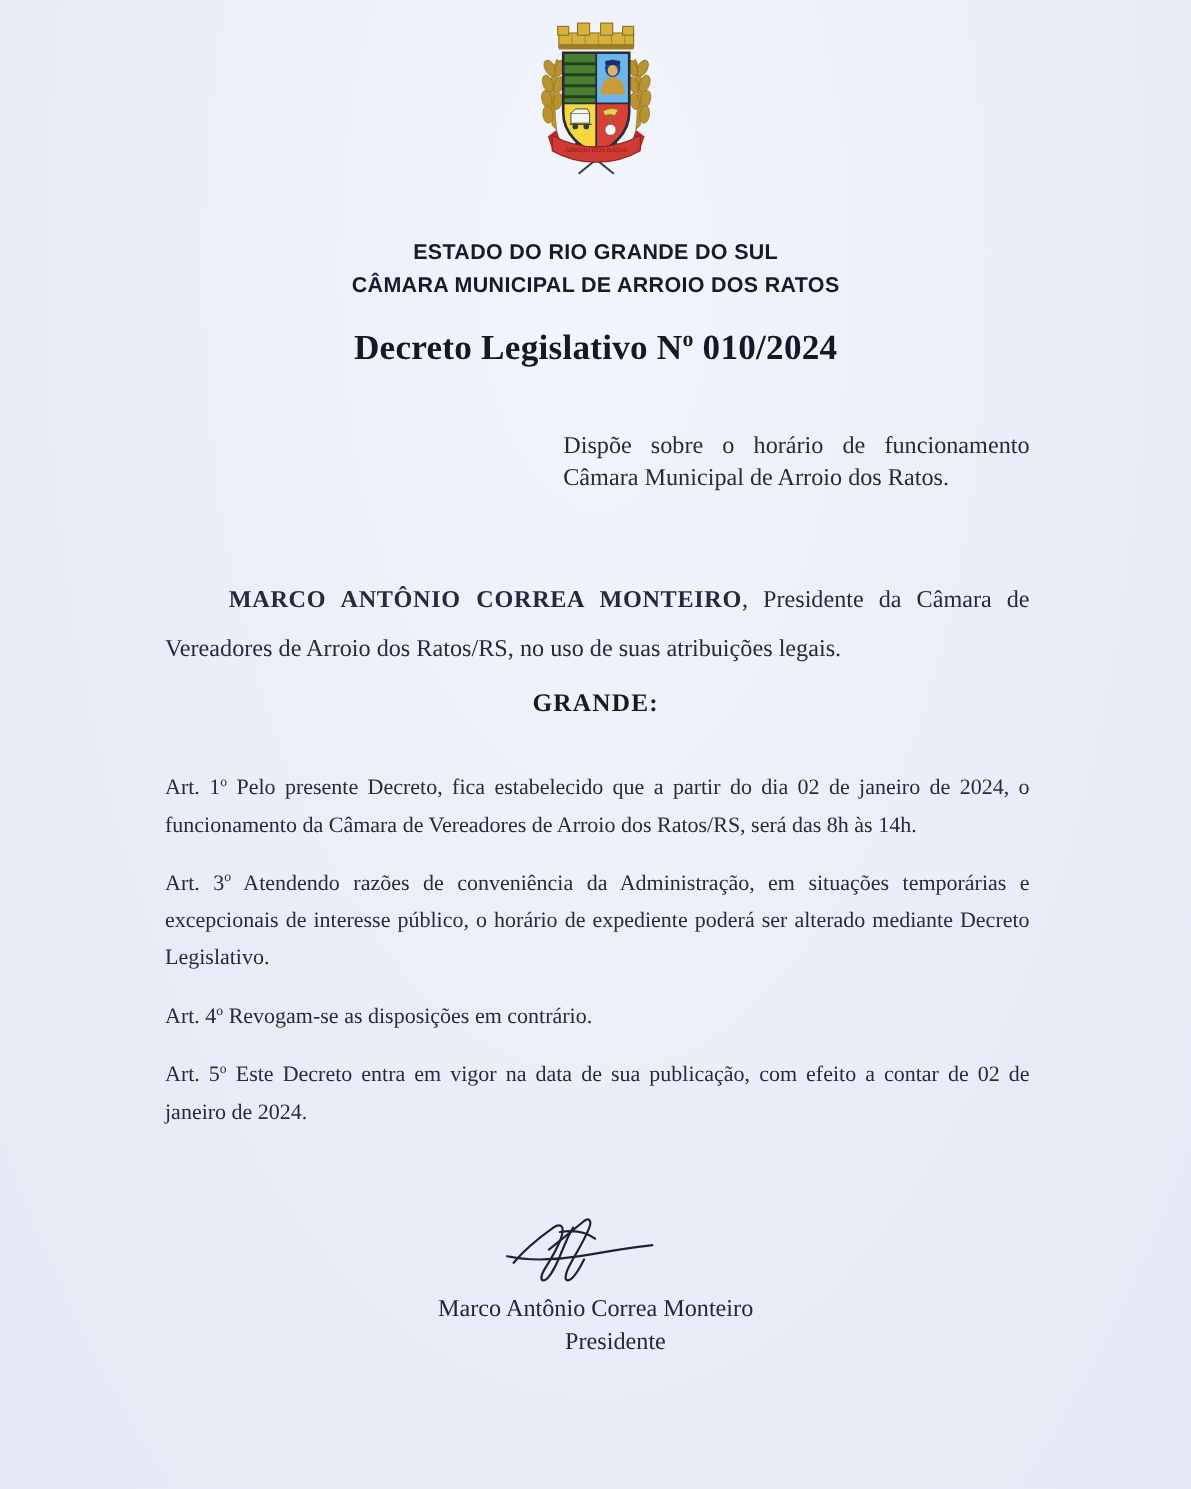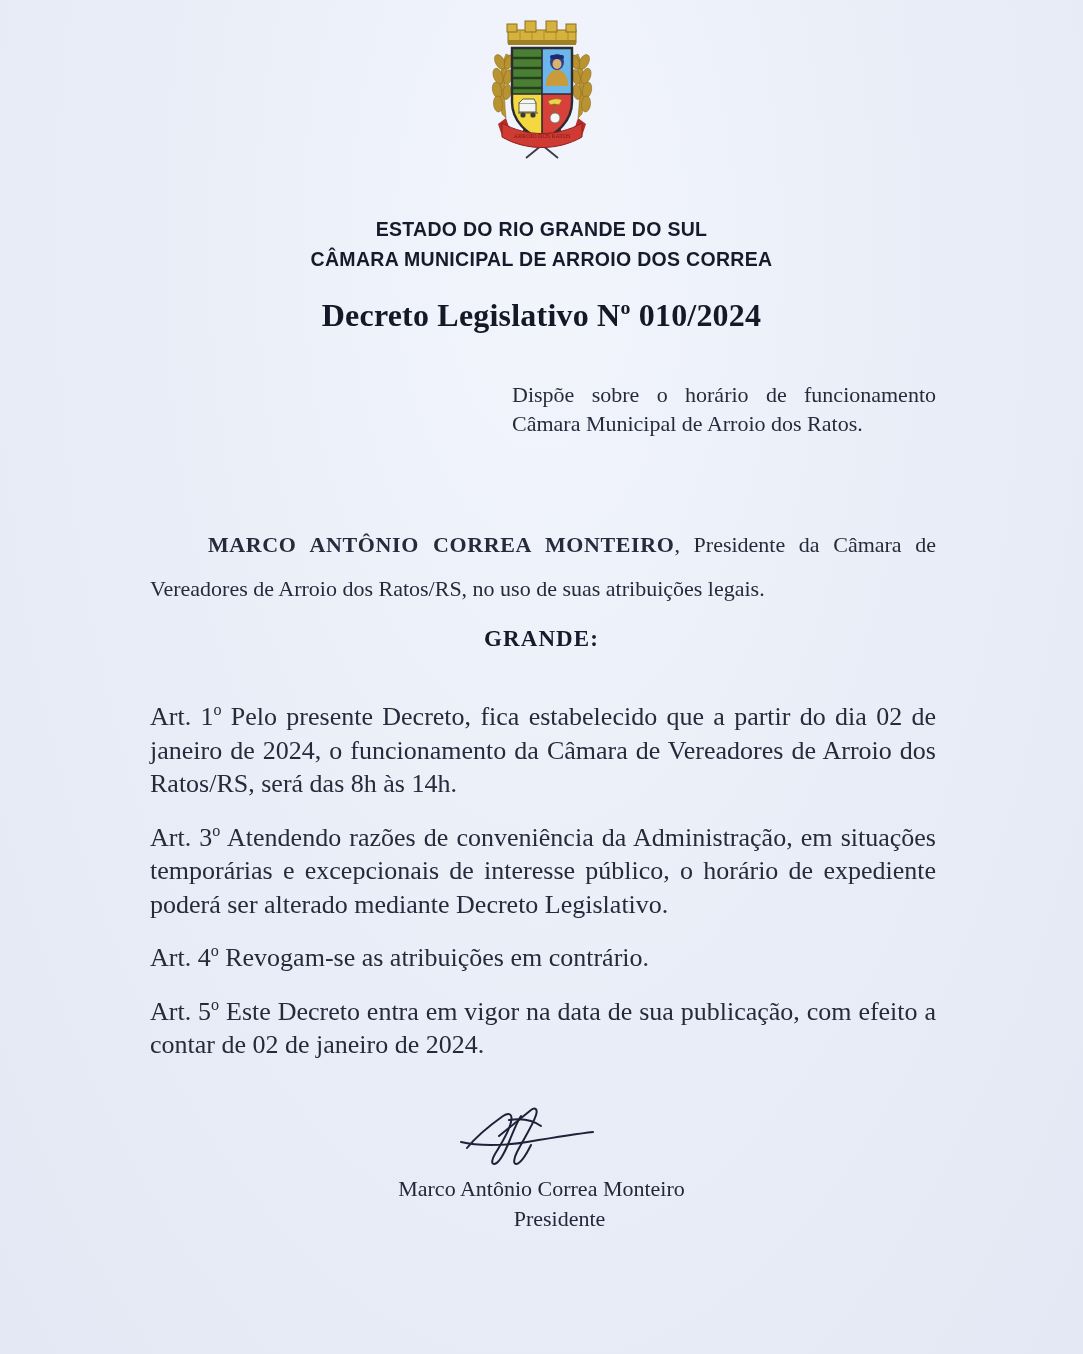--- a/index.html
+++ b/index.html
@@ -74,21 +74,21 @@
   }
   .doc-title sup {
     font-size: 0.62em;
     vertical-align: super;
     line-height: 0;
   }
 
   
   .ementa {
     position: absolute;
-    top: 380px;
+    top: 390px;
     left: 512px;
     width: 424px;
     text-align: justify;
     text-align-last: left;
     font-size: 22px;
     line-height: 29px;
     color: #262b3c;
   }
 
   
@@ -124,21 +124,21 @@
   
   .articles {
     position: absolute;
     top: 700px;
     left: 150px;
     width: 786px;
   }
   .article {
     text-align: justify;
     text-align-last: left;
-    font-size: 26px;
+    font-size: 20px;
     line-height: 33.5px;
     color: #262b3c;
     margin-bottom: 20px;
   }
   .article sup {
     font-size: 0.62em;
     vertical-align: super;
     line-height: 0;
   }
 
@@ -272,38 +272,38 @@
         <path d="M22 118 L30 112 L34 124 L26 130 Z" fill="#b52f2a"></path>
         <path d="M110 118 L102 112 L98 124 L106 130 Z" fill="#b52f2a"></path>
         <path d="M26 117 C50 131 82 131 106 117 L106 131 C82 145 50 145 26 131 Z" fill="#cf3a33" stroke="#8c211d" stroke-width="1"></path>
         <text x="66" y="132" text-anchor="middle" font-size="6" font-family="Liberation Serif, serif" fill="#7d1b18">ARROIO DOS RATOS</text>
       </g>
     </svg>
   </div>
 
   <div class="header">
     <div>ESTADO DO RIO GRANDE DO SUL</div>
-    <div>CÂMARA MUNICIPAL DE ARROIO DOS CORREA</div>
+    <div>CÂMARA MUNICIPAL DE ARROIO DOS RATOS</div>
   </div>
 
   <div class="doc-title"><span>Decreto Legislativo N</span><sup>o</sup><span> 010/2024</span></div>
 
   <div class="ementa">Dispõe sobre o horário de funcionamento Câmara Municipal de Arroio dos Ratos.</div>
 
   <div class="preamble"><b>MARCO ANTÔNIO CORREA MONTEIRO</b><span>, Presidente da Câmara de Vereadores de Arroio dos Ratos/RS, no uso de suas atribuições legais.</span></div>
 
   <div class="decreta">GRANDE:</div>
 
   <div class="articles">
     <div class="article"><span>Art. 1</span><sup>o</sup><span> Pelo presente Decreto, fica estabelecido que a partir do dia 02 de janeiro de 2024, o funcionamento da Câmara de Vereadores de Arroio dos Ratos/RS, será das 8h às 14h.</span></div>
 
 
     <div class="article"><span>Art. 3</span><sup>o</sup><span> Atendendo razões de conveniência da Administração, em situações temporárias e excepcionais de interesse público, o horário de expediente poderá ser alterado mediante Decreto Legislativo.</span></div>
 
-    <div class="article"><span>Art. 4</span><sup>o</sup><span> Revogam-se as atribuições em contrário.</span></div>
+    <div class="article"><span>Art. 4</span><sup>o</sup><span> Revogam-se as disposições em contrário.</span></div>
 
     <div class="article"><span>Art. 5</span><sup>o</sup><span> Este Decreto entra em vigor na data de sua publicação, com efeito a contar de 02 de janeiro de 2024.</span></div>
   </div>
 
   <div class="signature-block">
     <svg class="sig-mark" viewBox="0 0 190 76">
       <g fill="none" stroke="#1d2238" stroke-width="2" stroke-linecap="round" stroke-linejoin="round">
         <path d="M20 50 C28 40 42 28 56 18 C62 14 66 16 64 24 C62 34 54 46 48 56 C45 61 44 66 47 66 C51 66 57 56 62 44 C66 34 70 24 74 18"></path>
         <path d="M52 38 C62 30 74 20 84 12 C88 9 91 11 89 17 C86 27 76 42 70 54 C67 60 66 66 69 66 C73 66 79 57 84 47"></path>
         <path d="M14 44 C30 48 56 48 80 44 C104 40 128 36 146 34"></path>

